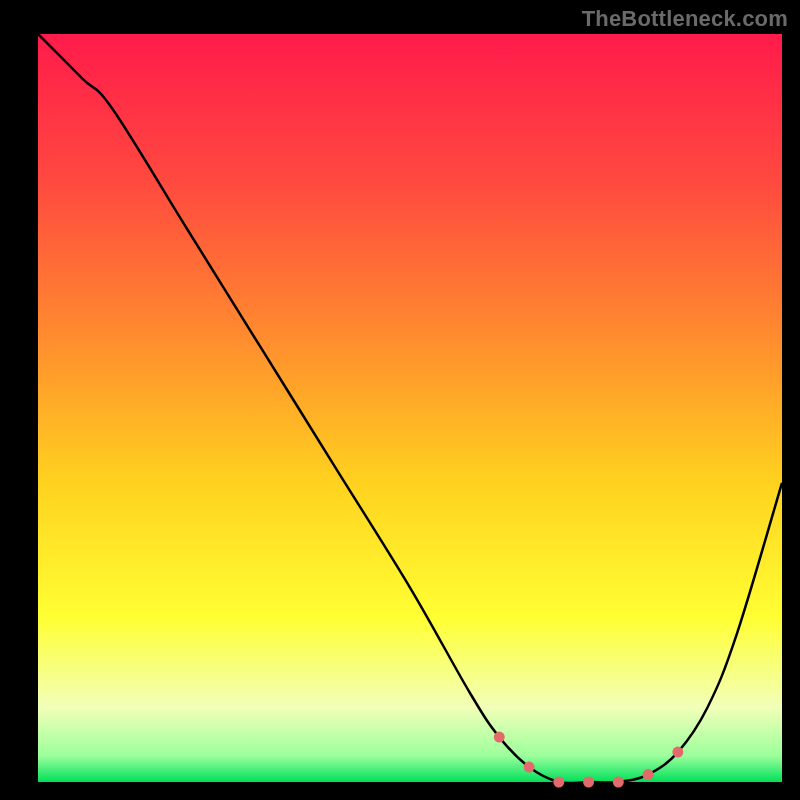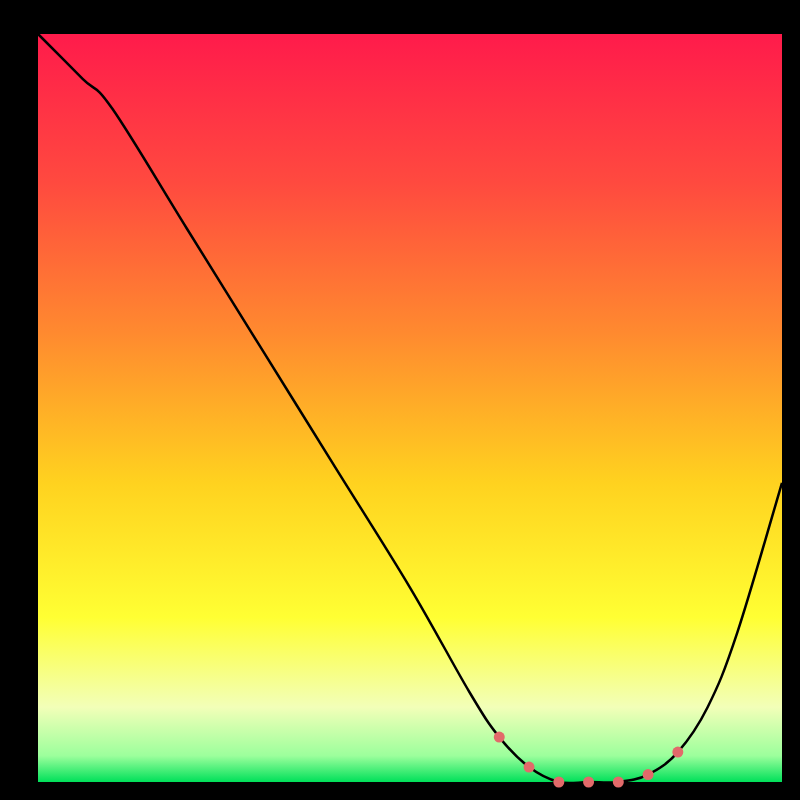--- a/index.html
+++ b/index.html
@@ -28,20 +28,21 @@
     user-select: none;
   }
   svg {
     display: block;
   }
 </style>
 </head>
 <body>
 
 <div class="frame">
+  <div class="watermark">TheBottleneck.com</div>
 
   <svg id="chart-svg" width="800" height="800" viewBox="0 0 800 800">
     <defs>
       <linearGradient id="bg-grad" x1="0" y1="0" x2="0" y2="1">
           <stop offset="0%" stop-color="#ff1b4b"></stop>
           <stop offset="20%" stop-color="#ff4a3f"></stop>
           <stop offset="40%" stop-color="#ff8a2f"></stop>
           <stop offset="60%" stop-color="#ffd21f"></stop>
           <stop offset="78%" stop-color="#ffff33"></stop>
           <stop offset="90%" stop-color="#f2ffb8"></stop>

